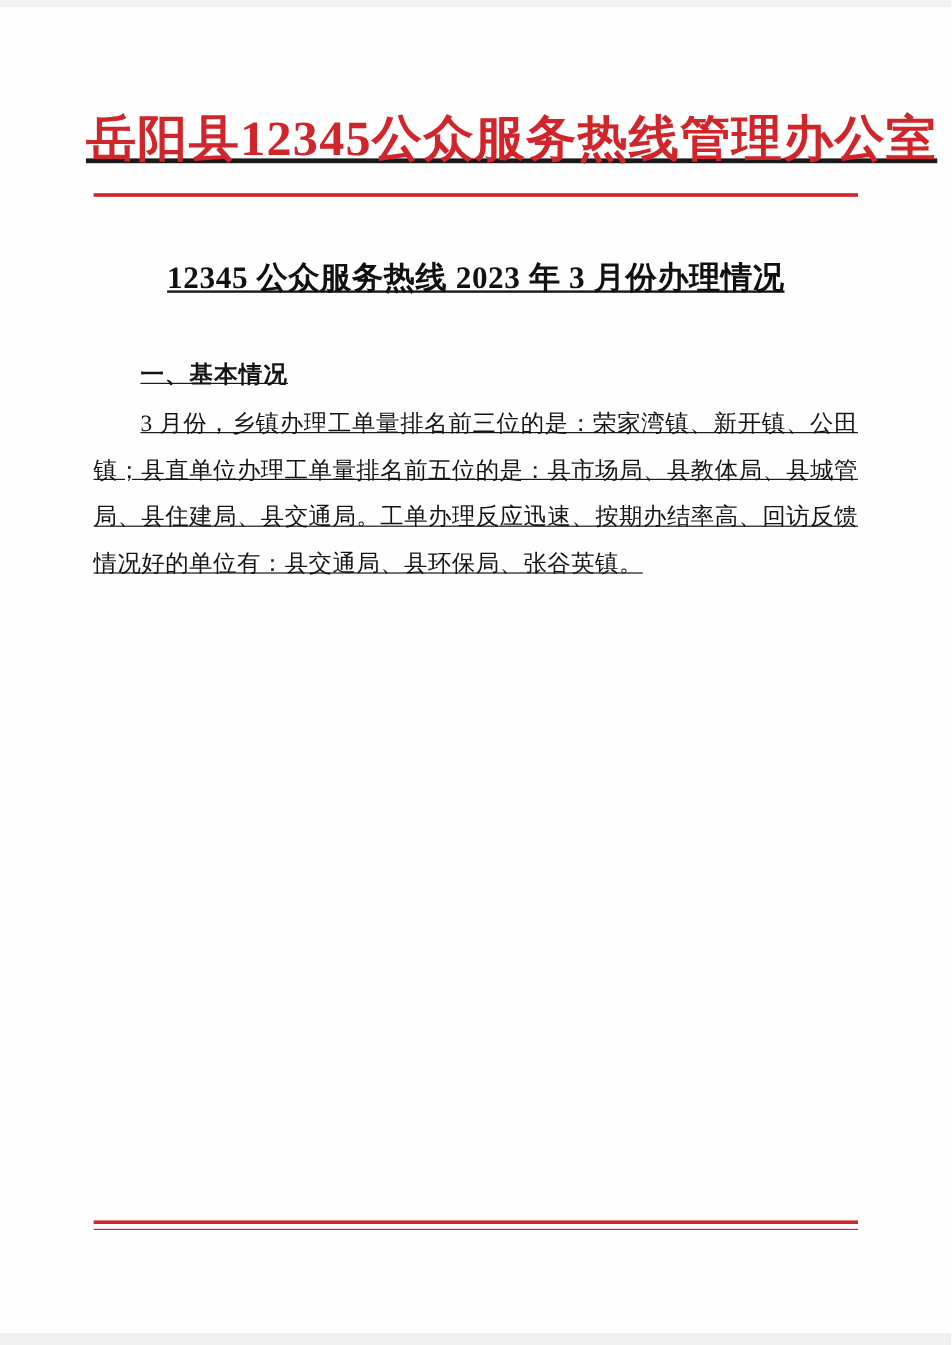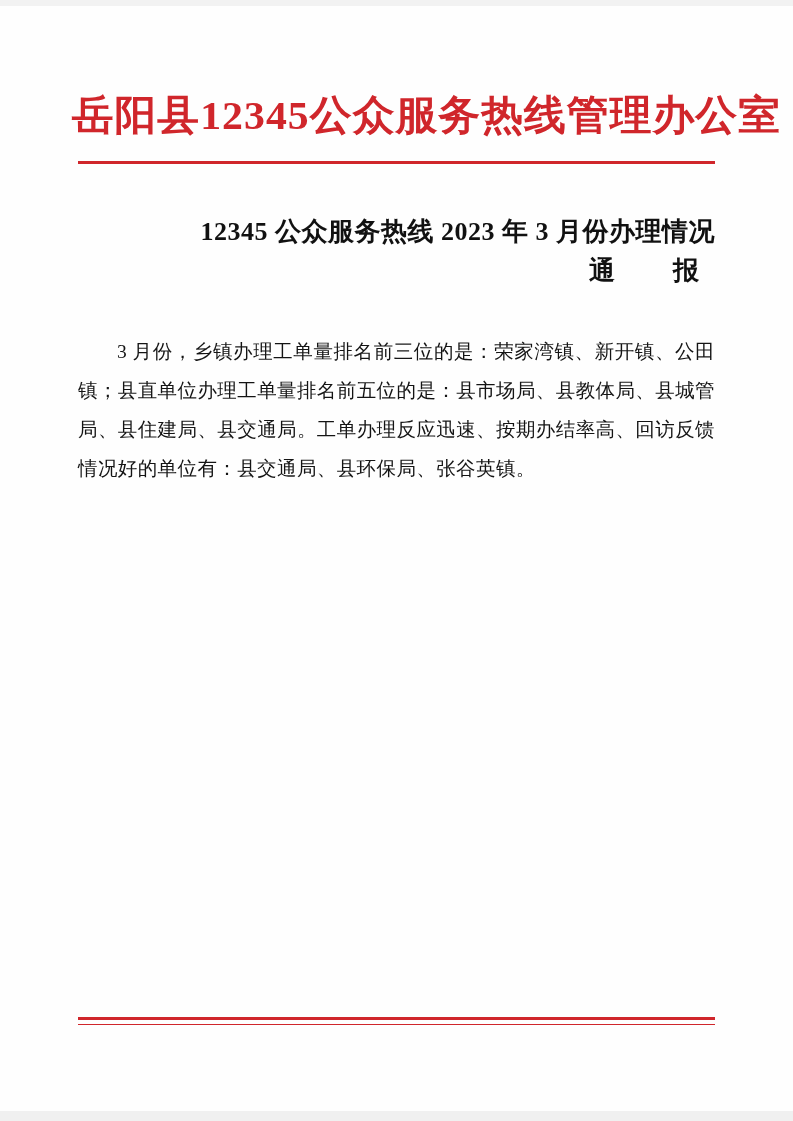--- a/index.html
+++ b/index.html
@@ -15,20 +15,21 @@
     position: relative;
     overflow: hidden;
   }
   .page {
     position: relative;
     width: 793px;
     height: 1121px;
     box-sizing: border-box;
     padding: 0 78px;
     background: #fefefe;
+    text-decoration: underline;
   }
   
   .letterhead {
     padding-top: 92px;
     text-align: center;
   }
   .letterhead-title {
     font-family: "Liberation Serif", "DejaVu Serif", serif;
     font-weight: bold;
     font-size: 41px;
@@ -39,21 +40,21 @@
     transform: scaleX(1.02);
   }
   .rule-red {
     margin-top: 22px;
     height: 3px;
     background: #d0262b;
   }
   
   .doc-title {
     margin-top: 48px;
-    text-align: right;
+    text-align: center;
     font-size: 26px;
     font-weight: bold;
     letter-spacing: 0.5px;
     line-height: 1.5;
     color: #111;
   }
   .doc-title .line2 {
     display: block;
     letter-spacing: 16px;
     padding-left: 16px;
@@ -114,24 +115,24 @@
 
   <div class="paper-edge-top"></div>
 
   <div class="letterhead">
     <div class="letterhead-title">岳阳县12345公众服务热线管理办公室</div>
     <div class="rule-red"></div>
   </div>
 
   <div class="doc-title">
     <span>12345 公众服务热线 2023 年 3 月份办理情况</span>
-    <span class="line2">通　报</span>
   </div>
 
   <div class="body-text">
+    <div class="section-heading">一、基本情况</div>
     <p class="para">3 月份，乡镇办理工单量排名前三位的是：荣家湾镇、新开镇、公田镇；县直单位办理工单量排名前五位的是：县市场局、县教体局、县城管局、县住建局、县交通局。工单办理反应迅速、按期办结率高、回访反馈情况好的单位有：县交通局、县环保局、张谷英镇。</p>
   </div>
 
   <div class="footer-rules">
     <div class="rule-thick"></div>
     <div class="rule-thin"></div>
   </div>
 
   <div class="paper-edge-bottom"></div>
 </div>

